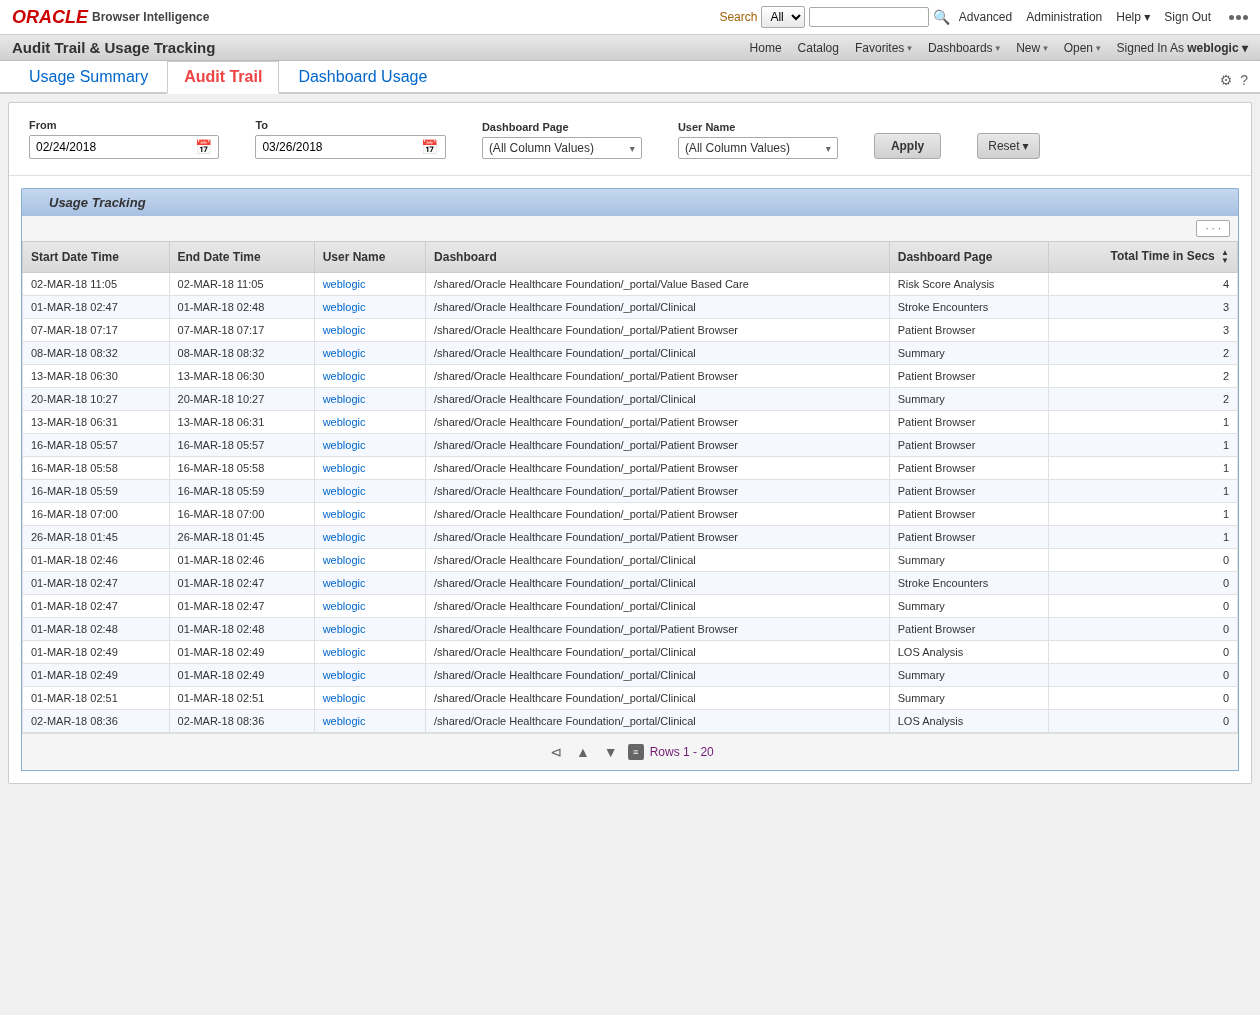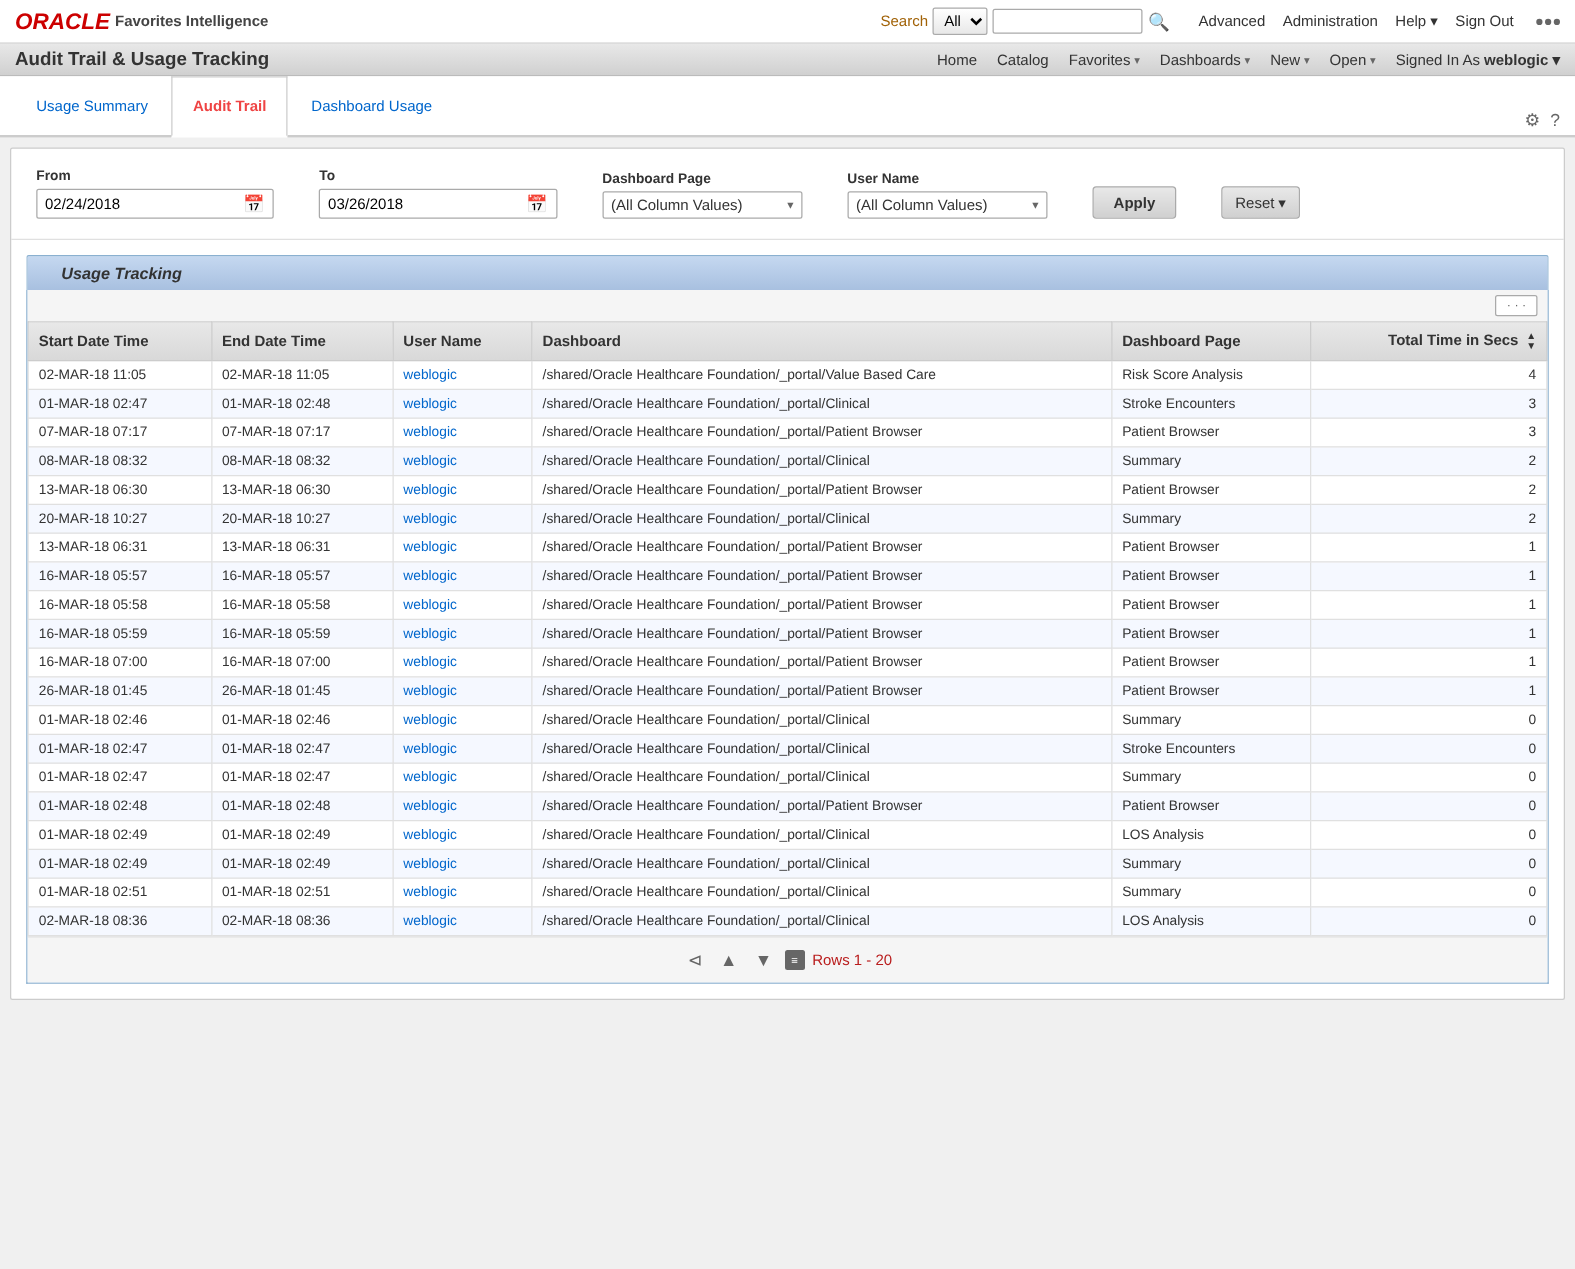--- a/index.html
+++ b/index.html
@@ -5,21 +5,21 @@
     * { box-sizing: border-box; margin: 0; padding: 0; }
     body { font-family: Arial, sans-serif; font-size: 12px; background: #f0f0f0; color: #333; }
 
     
     .top-bar {
       background: #fff;
       border-bottom: 1px solid #ccc;
       display: flex;
       align-items: center;
       padding: 6px 12px;
-      gap: 23px;
+      gap: 8px;
     }
     .oracle-logo {
       display: flex;
       align-items: center;
       gap: 4px;
       font-size: 13px;
       font-weight: bold;
       color: #333;
     }
     .oracle-text { color: #cc0000; font-size: 18px; font-weight: bold; font-style: italic; }
@@ -112,22 +112,22 @@
     .tabs-bar {
       background: #fff;
       border-bottom: 2px solid #ccc;
       display: flex;
       align-items: flex-end;
       padding: 0 12px;
       gap: 0;
       position: relative;
     }
     .tab {
-      padding: 16px 16px;
-      font-size: 12px;
+      padding: 6px 16px;
+      font-size: 16px;
       cursor: pointer;
       border: 1px solid transparent;
       border-bottom: none;
       color: #0066cc;
       text-decoration: none;
       background: transparent;
       margin-right: 2px;
     }
     .tab.active {
       background: #fff;
@@ -314,40 +314,40 @@
       border-top: 1px solid #e0e0e0;
     }
     .page-btn {
       background: none;
       border: none;
       cursor: pointer;
       font-size: 14px;
       color: #666;
       padding: 2px 4px;
     }
-    .page-info { font-size: 12px; color: #b91c1c; }
+    .page-info { font-size: 12px; color: #701a75; }
     .rows-icon {
       width: 16px;
       height: 16px;
       background: #666;
       display: inline-block;
       border-radius: 2px;
       font-size: 9px;
       color: #fff;
       text-align: center;
       line-height: 16px;
     }
   </style>
 </head>
 <body>
 
 <div class="top-bar">
   <div class="oracle-logo">
     <span class="oracle-text">ORACLE</span>
-    <span class="bi-text">Favorites Intelligence</span>
+    <span class="bi-text">Browser Intelligence</span>
   </div>
   <div class="search-area">
     <span class="search-label">Search</span>
     <select class="search-select">
       <option>All</option>
     </select>
     <input class="search-input" type="text" placeholder="" style="">
     <button class="search-btn">🔍</button>
   </div>
   <div class="nav-links">

